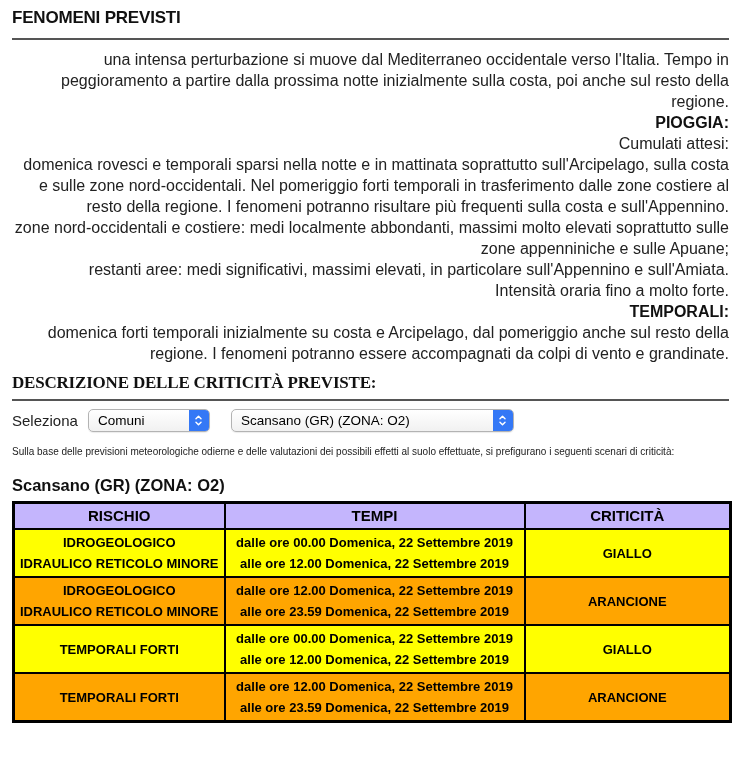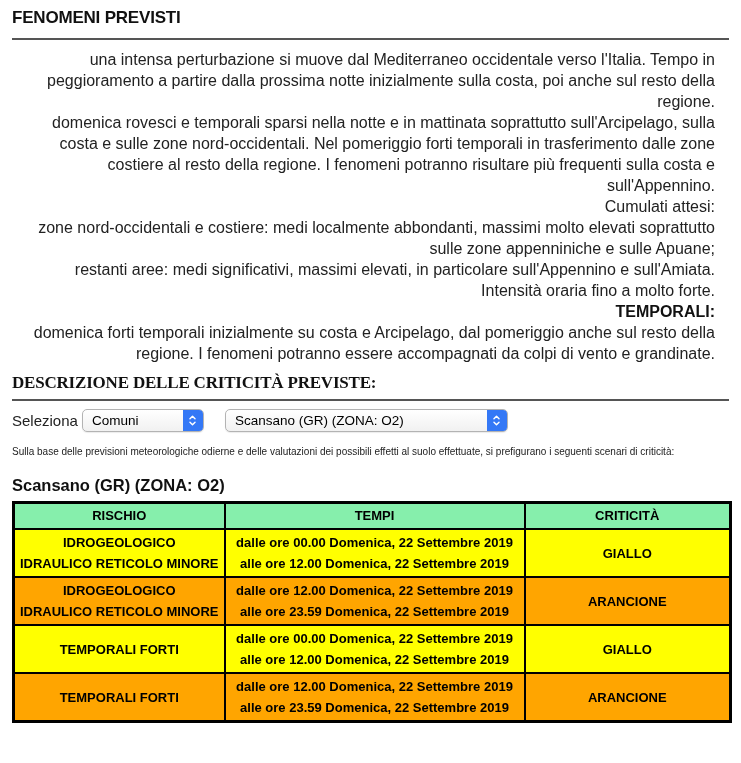--- a/index.html
+++ b/index.html
@@ -3,21 +3,21 @@
 <meta charset="utf-8">
 <style>
   * { box-sizing: border-box; }
   html, body { margin: 0; padding: 0; }
   body {
     width: 741px; height: 763px; overflow: hidden;
     background: #ffffff;
     font-family: "Liberation Sans", "DejaVu Sans", sans-serif;
     color: #222222;
   }
-  .page { padding: 8px 26px 0 12px; width: 741px; }
+  .page { padding: 8px 12px 0 12px; width: 741px; }
 
   h2.section-title {
     margin: 0; font-size: 17px; line-height: 20px;
     font-weight: bold; color: #111111; letter-spacing: -0.2px;
   }
   hr.rule {
     border: none; border-top: 2px solid #555555;
     margin: 10px 0 9px 0; width: 717px;
   }
   .textblock p {
@@ -25,21 +25,21 @@
   }
   .textblock p.b { font-weight: bold; color: #111111; }
 
   h2.section-title.second { margin-top: 9px; font-family: Liberation Serif, serif; }
   hr.rule.second { margin: 6px 0 8px 0; }
 
   .select-row {
     display: flex; align-items: center; height: 23px; margin-top: 2px;
     font-size: 15px; color: #222222;
   }
-  .select-label { margin-right: 4px; }
+  .select-label { margin-right: 10px; }
   .mac-select {
     position: relative; display: inline-flex; align-items: center;
     height: 23px; border: 1px solid #b3b3b3; border-radius: 5px;
     background: linear-gradient(#ffffff, #f1f1f1);
     padding: 0 26px 0 9px; margin-right: 21px;
     box-shadow: 0 1px 1px rgba(0,0,0,0.08);
     cursor: default;
   }
   .mac-select .sel-text {
     font-size: 13.5px; color: #000000; white-space: nowrap;
@@ -63,40 +63,41 @@
   table.crit-table {
     border-collapse: collapse; width: 717px;
     border: 3px solid #000000; table-layout: fixed;
   }
   table.crit-table th, table.crit-table td {
     border: 2px solid #000000; text-align: center; vertical-align: middle;
     font-weight: bold; color: #000000; padding: 2px 4px;
     white-space: nowrap; overflow: hidden;
   }
   table.crit-table thead tr { height: 27px; }
-  table.crit-table thead th { background: #86efac; font-size: 13px; }
+  table.crit-table thead th { background: #c4b5fd; font-size: 15px; }
   table.crit-table tbody tr { height: 47px; }
   table.crit-table tbody td { font-size: 13px; }
   td.multi div { line-height: 21px; }
   col.c-rischio { width: 211px; }
   col.c-tempi   { width: 300px; }
   col.c-crit    { width: 206px; }
 </style>
 </head>
 <body>
 
 <div class="page">
 
   <h2 class="section-title">FENOMENI PREVISTI</h2>
   <hr class="rule" style="border-top-color: rgb(85, 85, 85);">
 
   <div class="textblock">
     <p>una intensa perturbazione si muove dal Mediterraneo occidentale verso l'Italia. Tempo in peggioramento a partire dalla prossima notte inizialmente sulla costa, poi anche sul resto della regione.</p>
+    <p class="b">PIOGGIA:</p>
+    <p>Cumulati attesi:</p>
     <p>domenica rovesci e temporali sparsi nella notte e in mattinata soprattutto sull'Arcipelago, sulla costa e sulle zone nord-occidentali. Nel pomeriggio forti temporali in trasferimento dalle zone costiere al resto della regione. I fenomeni potranno risultare più frequenti sulla costa e sull'Appennino.</p>
-    <p>Cumulati attesi:</p>
     <p>zone nord-occidentali e costiere: medi localmente abbondanti, massimi molto elevati soprattutto sulle zone appenniniche e sulle Apuane;</p>
     <p>restanti aree: medi significativi, massimi elevati, in particolare sull'Appennino e sull'Amiata.</p>
     <p>Intensità oraria fino a molto forte.</p>
     <p class="b">TEMPORALI:</p>
     <p>domenica forti temporali inizialmente su costa e Arcipelago, dal pomeriggio anche sul resto della regione. I fenomeni potranno essere accompagnati da colpi di vento e grandinate.</p>
   </div>
 
   <h2 class="section-title second">DESCRIZIONE DELLE CRITICITÀ PREVISTE:</h2>
   <hr class="rule second" style="border-top-color: rgb(85, 85, 85);">
 

